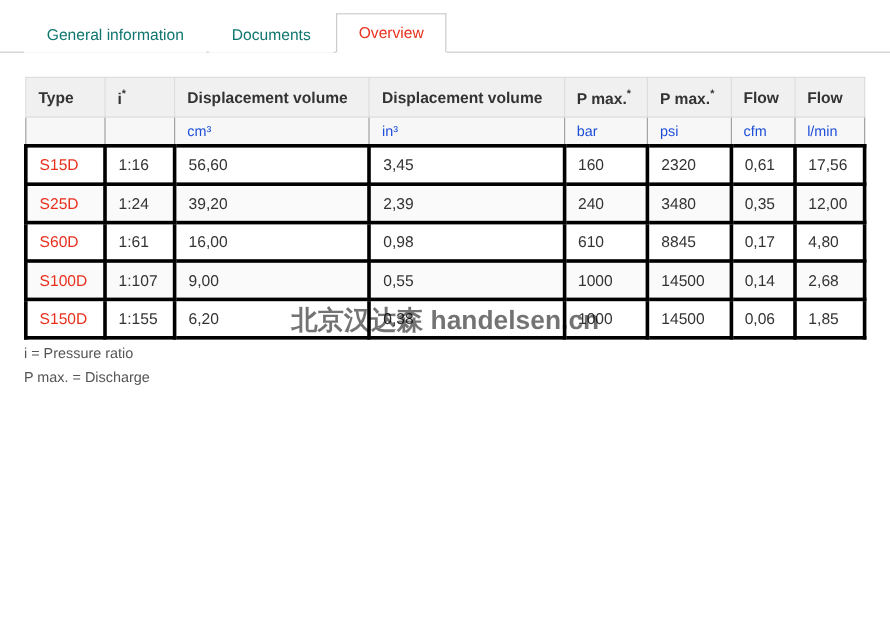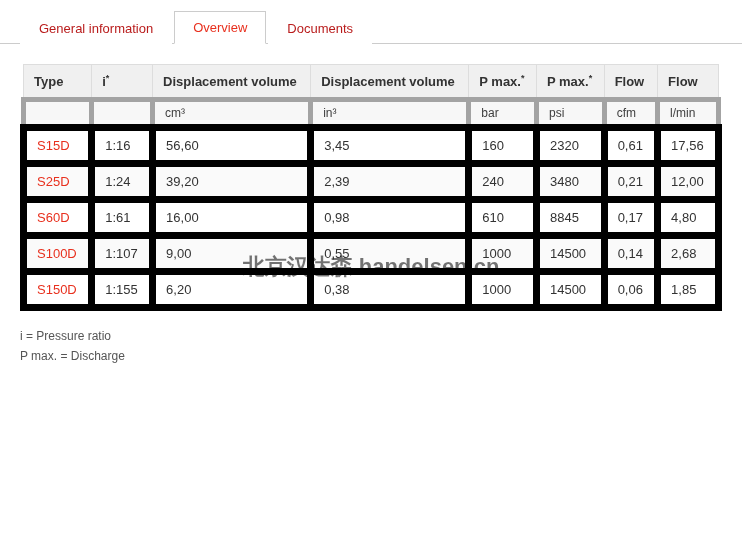--- a/index.html
+++ b/index.html
@@ -15,21 +15,21 @@
       border-bottom: 1px solid #ccc;
       display: flex;
       align-items: flex-end;
       padding: 0 20px;
       padding-top: 10px;
     }
     .tab {
       padding: 8px 18px;
       cursor: pointer;
       font-size: 13px;
-      color: #b91c1c;
+      color: #0f766e;
       border: 1px solid transparent;
       border-bottom: none;
       margin-right: 2px;
       background: #fff;
       position: relative;
       bottom: -1px;
     }
     .tab.active {
       color: #e8301e;
       border-color: #ccc;
@@ -55,52 +55,52 @@
       text-align: left;
       padding: 8px 10px;
       font-weight: bold;
       border: 1px solid #ddd;
       color: #333;
       white-space: nowrap;
     }
     .subheader-row td {
       background: #f7f7f7;
       padding: 4px 10px;
-      border: 5px solid #a3a3a3;
-      color: #404040;
+      border: 1px solid #a3a3a3;
+      color: #1d4ed8;
       font-size: 12px;
     }
     tbody tr:not(.subheader-row) {
       background: #fff;
     }
     tbody tr:not(.subheader-row):nth-child(even) {
       background: #fafafa;
     }
     tbody tr:not(.subheader-row) td {
       padding: 7px 10px;
-      border: 7px solid #000000;
+      border: 3px solid #000000;
       color: #333;
     }
     td.link-cell a {
       color: #e8301e;
       text-decoration: none;
     }
     td.blue-text {
       color: #0070c0;
     }
 
     
     sup {
       font-size: 9px;
       vertical-align: super;
     }
 
     
     .footnote {
-      margin-top: 16px;
+      margin-top: 2px;
       font-size: 12px;
       color: #555;
       line-height: 1.6;
     }
 
     
     .watermark {
       position: fixed;
       top: 50%;
       left: 50%;
@@ -112,22 +112,22 @@
       white-space: nowrap;
       z-index: 999;
       text-align: center;
     }
   </style>
 </head>
 <body>
 
 <div class="tabs-container">
   <div class="tab">General information</div>
+  <div class="tab">Documents</div>
   <div class="tab active">Overview</div>
-  <div class="tab">Documents</div>
 </div>
 
 <div class="content">
   <table>
     <thead>
       <tr>
         <th>Type</th>
         <th>i<sup>*</sup></th>
         <th>Displacement volume</th>
         <th>Displacement volume</th>
@@ -158,21 +158,21 @@
           <td>0,61</td>
           <td>17,56</td>
         </tr>
         <tr>
           <td class="link-cell"><a href="#">S25D</a></td>
           <td>1:24</td>
           <td>39,20</td>
           <td>2,39</td>
           <td class="blue-text">240</td>
           <td>3480</td>
-          <td>0,21</td>
+          <td>0,35</td>
           <td>12,00</td>
         </tr>
         <tr>
           <td class="link-cell"><a href="#">S60D</a></td>
           <td>1:61</td>
           <td>16,00</td>
           <td>0,98</td>
           <td class="blue-text">610</td>
           <td>8845</td>
           <td>0,17</td>

